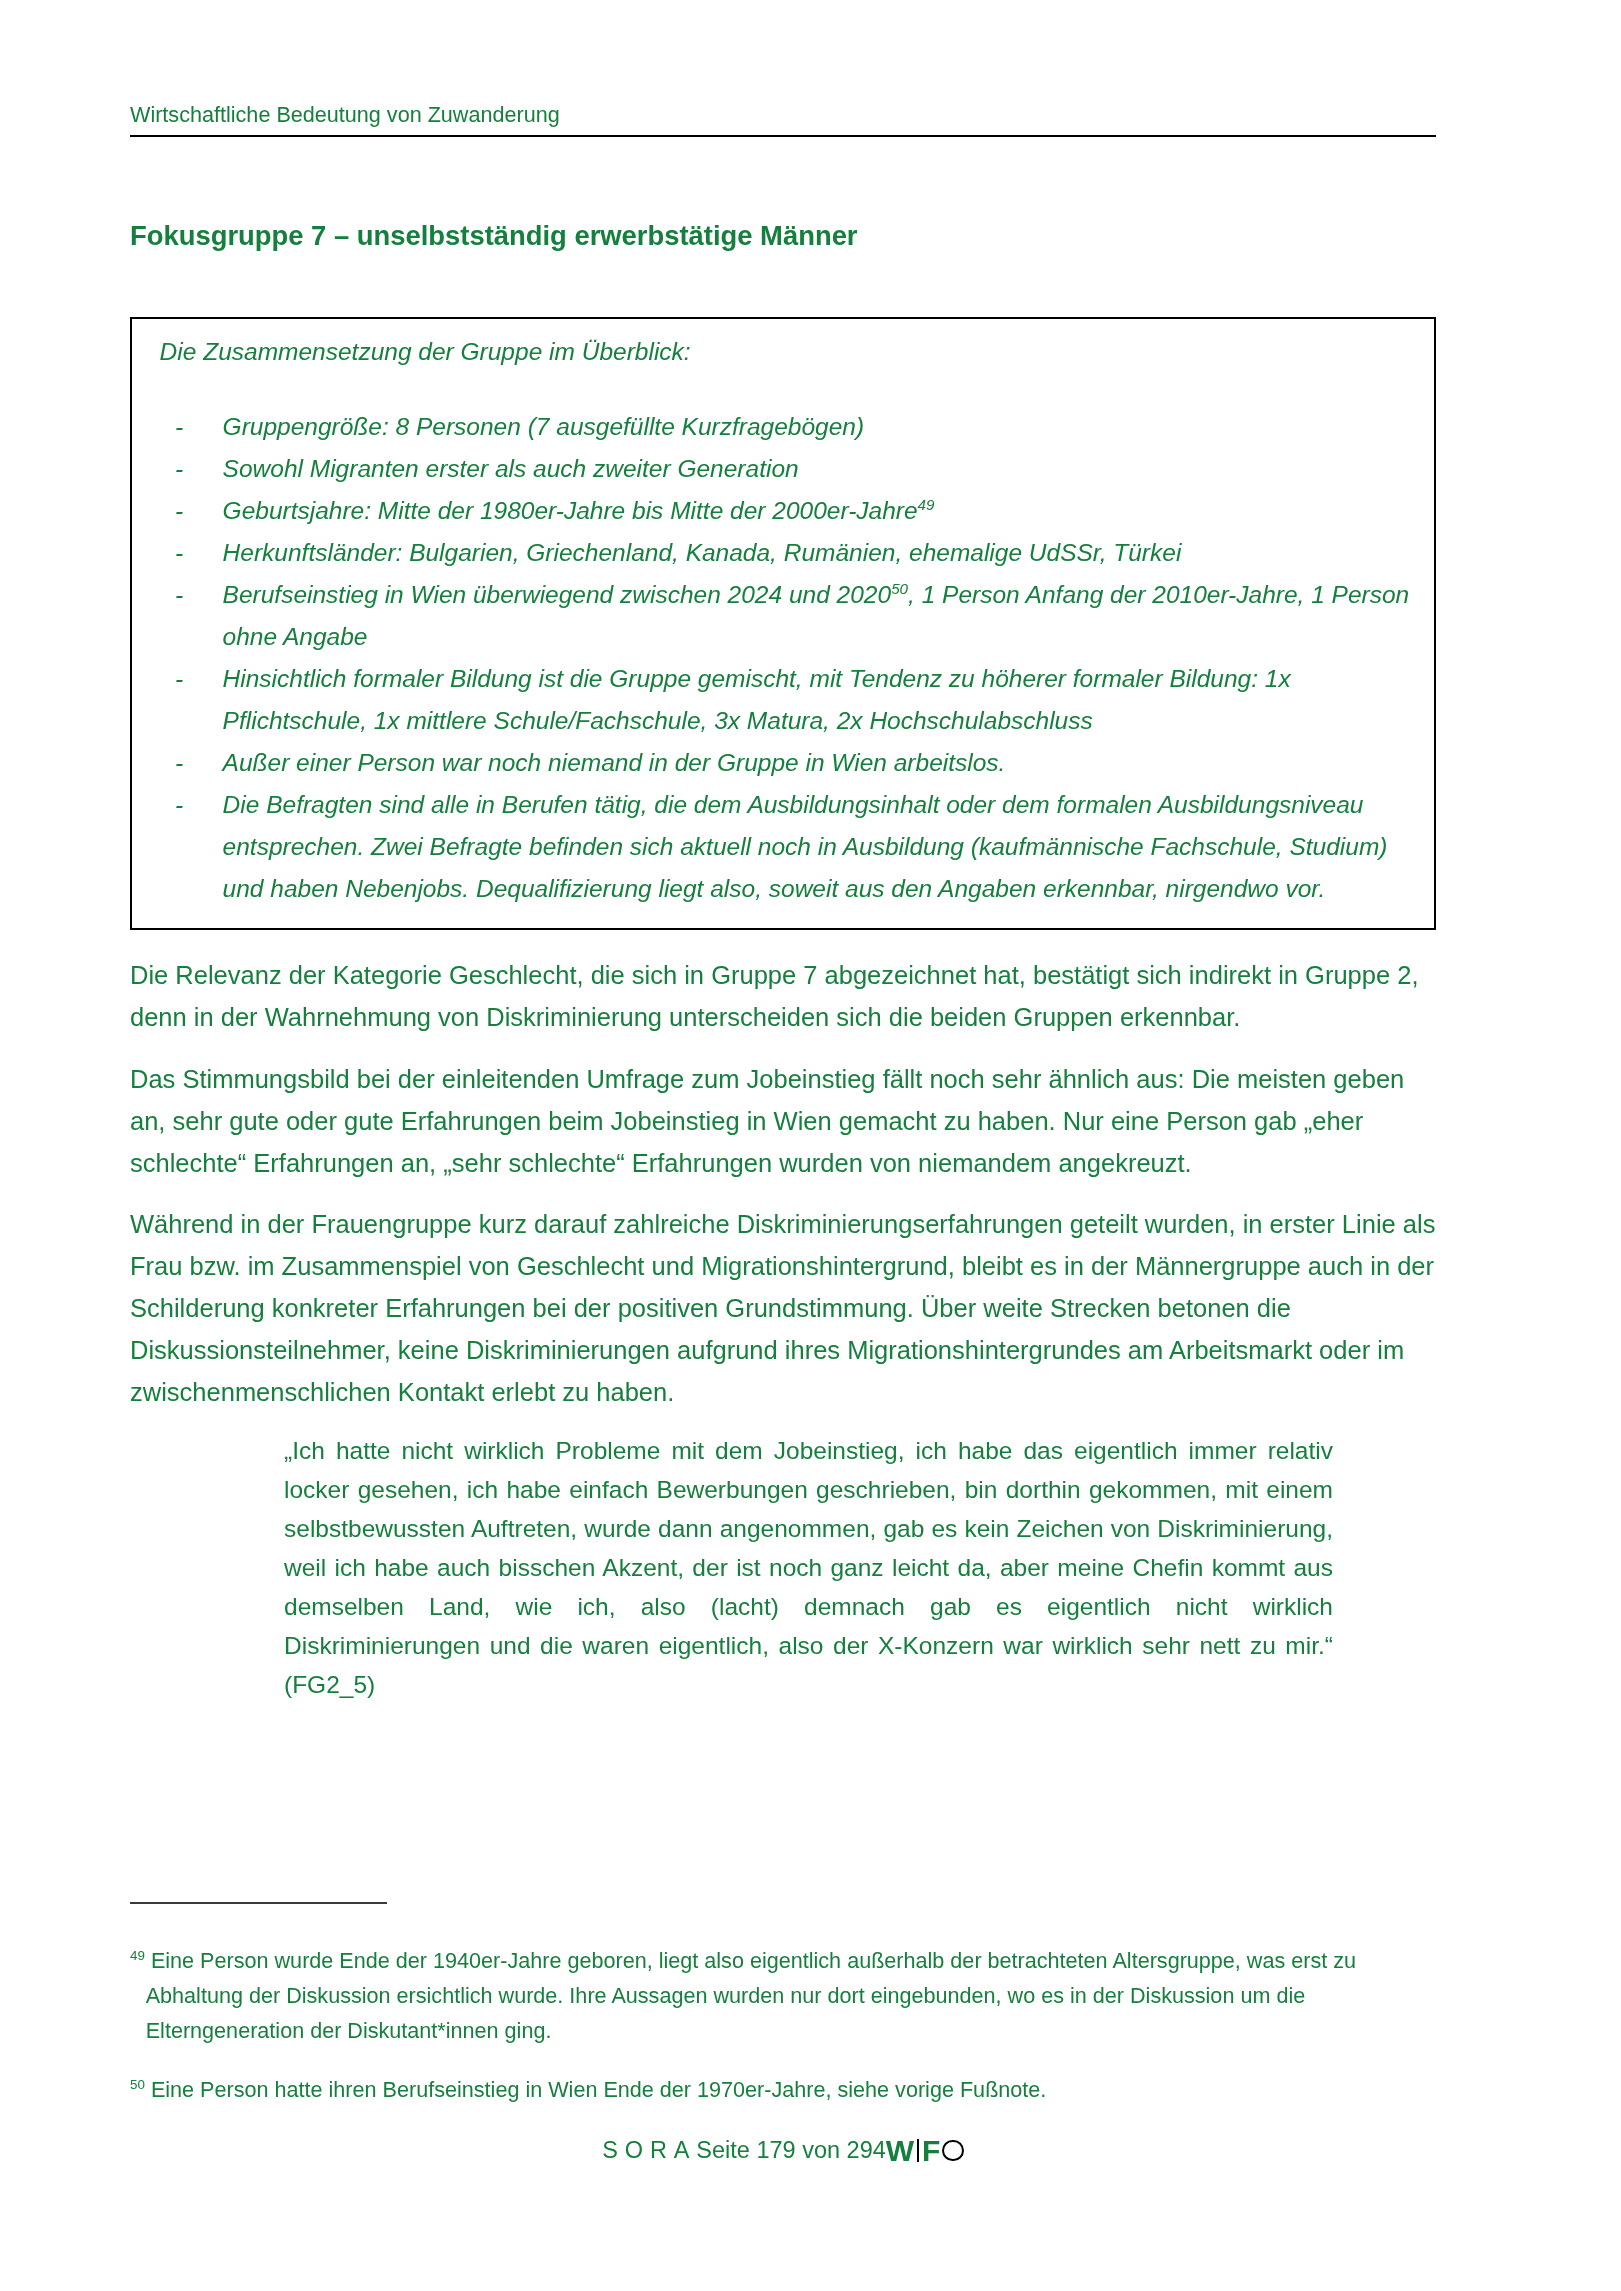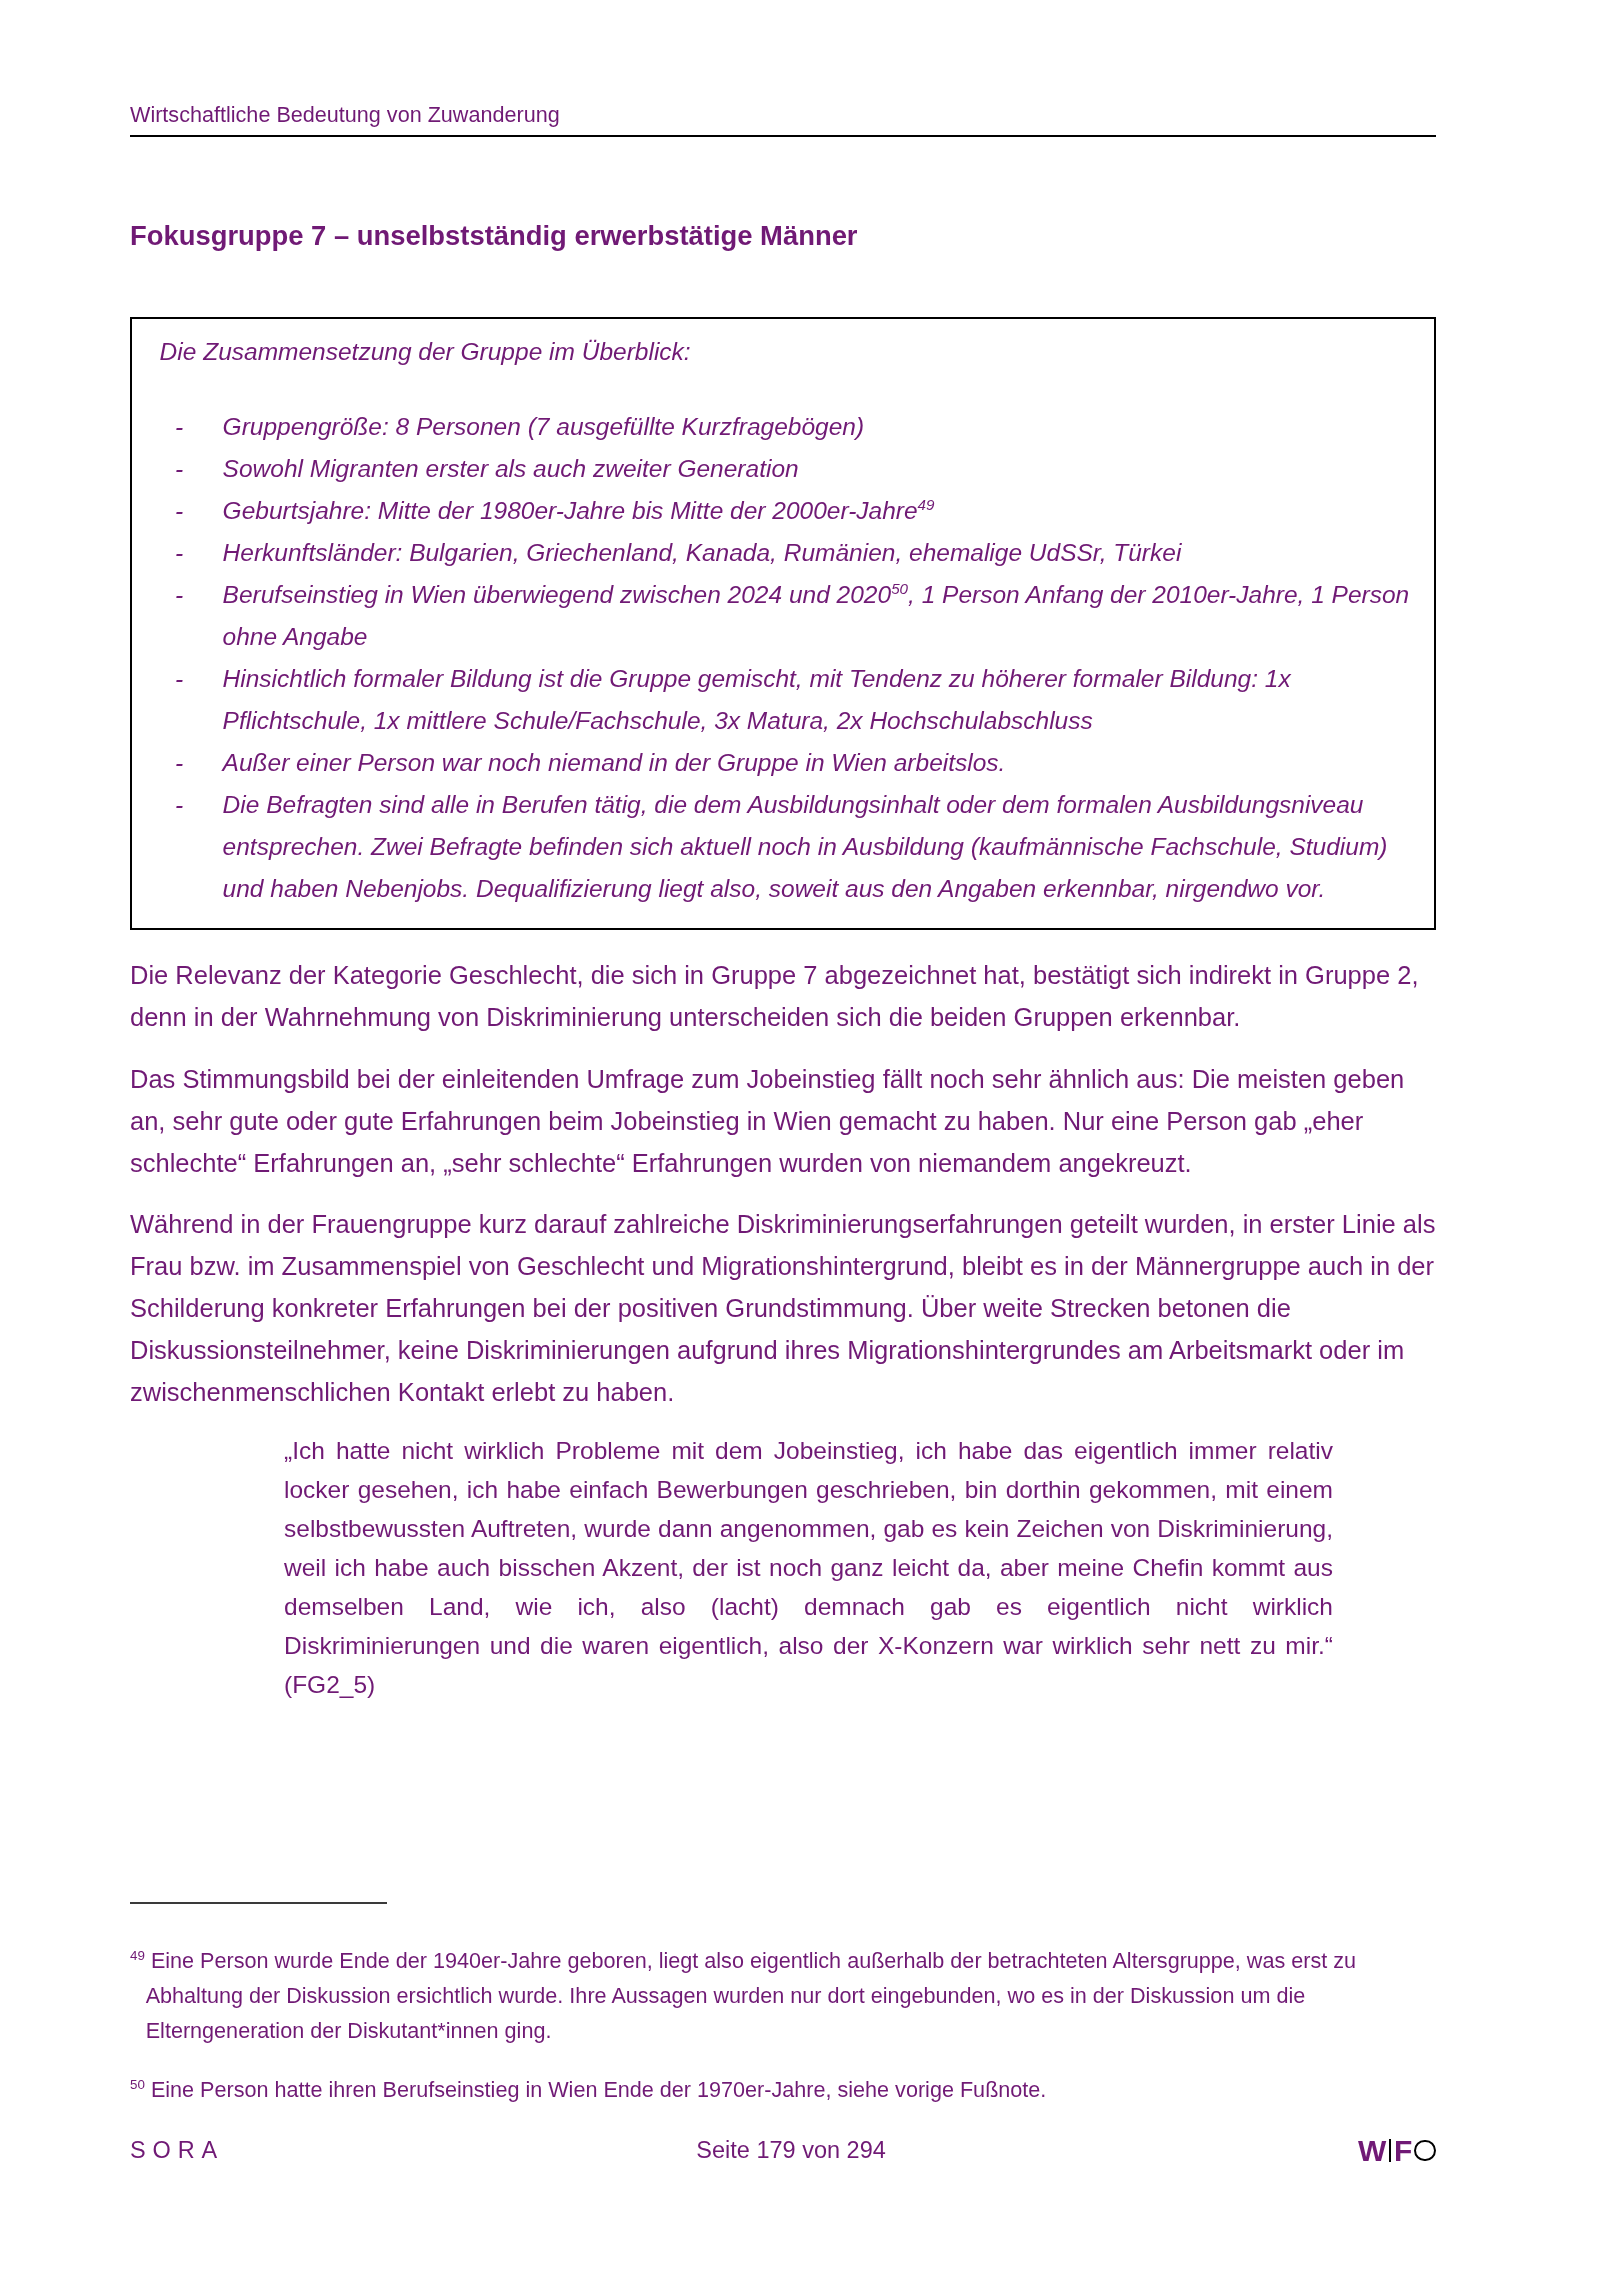--- a/index.html
+++ b/index.html
@@ -2,21 +2,21 @@
 <html lang="de"><head>
 <meta charset="utf-8">
 <style>
   html, body { margin: 0; padding: 0; background: #ffffff; }
   .page {
     position: relative;
     width: 1621px;
     height: 2292px;
     box-sizing: border-box;
     background: #ffffff;
-    color: #701a75;
+    color: #15803d;
     font-family: "Liberation Sans", sans-serif;
     padding: 101px 185px 0 130px;
     overflow: hidden;
   }
 
   
   .doc-header {
     font-size: 21.6px;
     line-height: 27.4px;
     padding-bottom: 6.9px;
@@ -77,21 +77,21 @@
 
   
   .page-footer {
     position: absolute;
     left: 116px;
     right: 185px;
     top: 2133px;
     height: 35px;
     display: flex;
     align-items: center;
-    justify-content: space-between;
+    justify-content: center;
     font-size: 23.5px;
     margin-left: 14px;
   }
   .footer-left { letter-spacing: 6.9px; }
   .wifo { display: flex; align-items: center; }
   .wifo .wifo-letter { font-weight: bold; font-size: 30px; line-height: 30px; }
   .wifo .wifo-bar { width: 2px; height: 23.5px; background: #000; margin: 0 2.9px; }
   .wifo .wifo-o {
     box-sizing: border-box;
     width: 21.6px; height: 21.6px;

